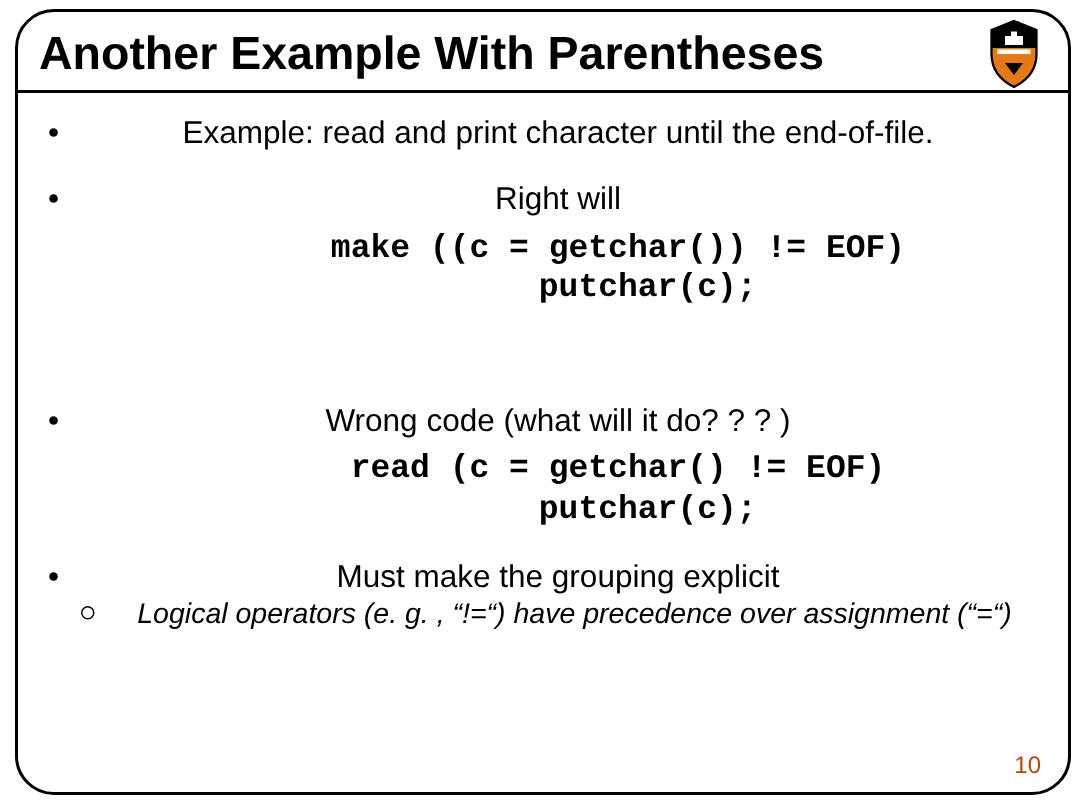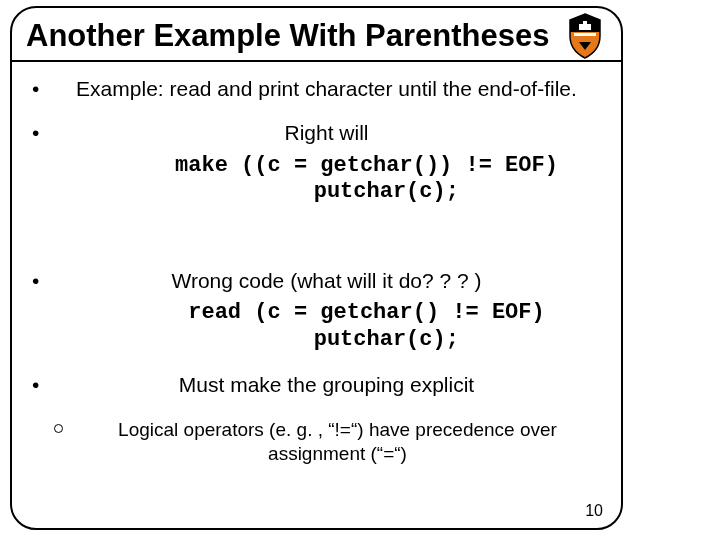--- a/index.html
+++ b/index.html
@@ -6,21 +6,21 @@
   html, body { width: 720px; height: 540px; font-family: Arial, Helvetica, sans-serif; background: #fff; }
   .slide {
     position: relative;
     width: 720px;
     height: 540px;
     background: #fff;
   }
   .frame {
     position: absolute;
     left: 10px; top: 6px;
-    width: 613px; height: 524px;
+    width: 704px; height: 524px;
     border: 2px solid #000;
     border-radius: 26px;
     overflow: hidden;
   }
   .title-wrap {
     position: relative;
     padding: 10px 20px 6px 14px;
     border-bottom: 2px solid #000;
   }
   .title {
@@ -49,34 +49,34 @@
     font-size: 21px;
   }
   .code {
     font-family: "Courier New", Courier, monospace;
     font-weight: bold;
     font-size: 22px;
     white-space: pre;
     margin: 6px 0 14px 80px;
     line-height: 1.22;
   }
-  ul.sub { list-style: none; margin-top: 20px; }
+  ul.sub { list-style: none; margin-top: 0; font-style: italic; }
   ul.sub > li { position: relative; padding-left: 22px; font-size: 19px; }
   ul.sub > li .ring {
     position: absolute;
     left: 2px; top: 6px;
     width: 9px; height: 9px;
     border: 1.6px solid #000;
     border-radius: 50%;
   }
   .pagenum {
     position: absolute;
     right: 18px; bottom: 8px;
     font-size: 16px;
-    color: #000000;
+    color: #c2410c;
   }
   .gap-big { height: 30px; }
 </style>
 </head>
 <body>
 
 <div class="slide">
   <div class="frame">
 
     <div class="title-wrap">

